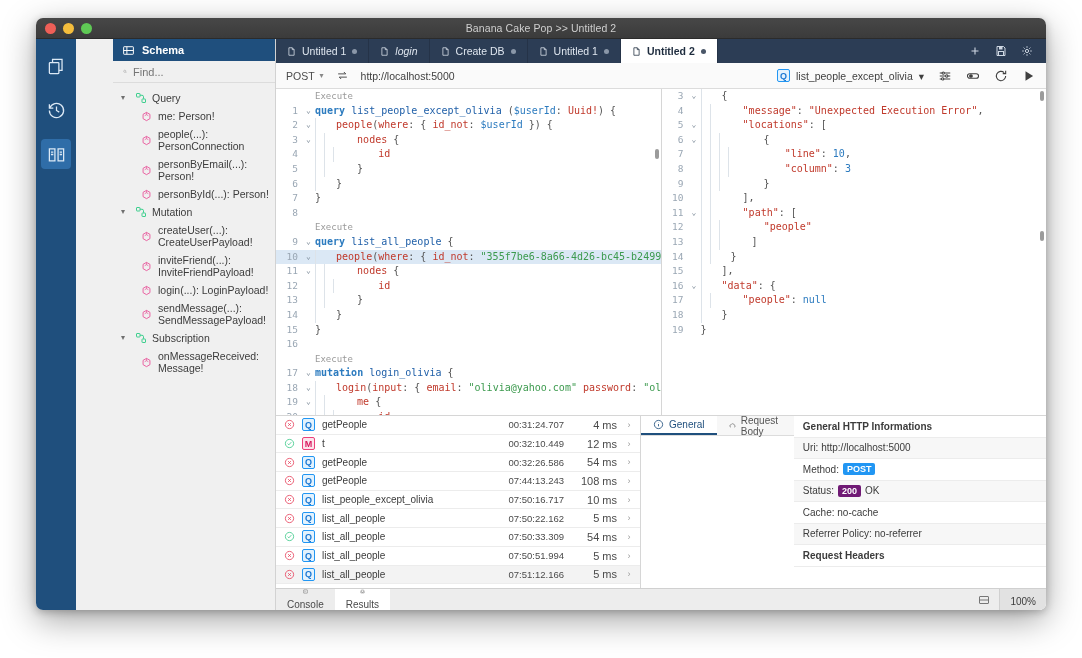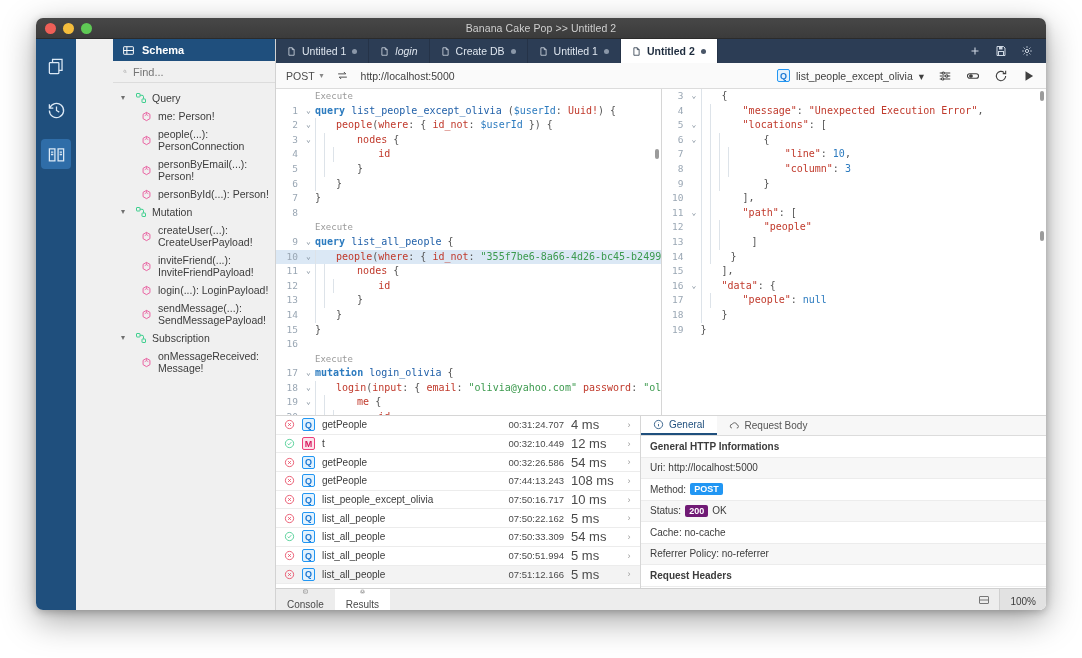--- a/index.html
+++ b/index.html
@@ -200,25 +200,25 @@
   .req-scroll { flex: 1; overflow: hidden; }
   .req {
     height: 18.7px; display: flex; align-items: center; gap: 7px;
     padding: 0 6px 0 8px; font-size: 10px; color: #3c3c3c;
     border-bottom: 1px solid #ececec; cursor: pointer;
   }
   .req.hl { background: #f3f3f3; }
   .st { width: 11px; height: 11px; flex: 0 0 11px; }
   .req-name { flex: 1; overflow: hidden; white-space: nowrap; }
   .req-time { color: #4a4a4a; font-size: 9.5px; }
-  .req-dur { width: 46px; text-align: left; color: #4a4a4a; font-size: 13px; }
+  .req-dur { width: 46px; text-align: right; color: #4a4a4a; font-size: 11px; }
   .chev { width: 10px; text-align: center; color: #9a9a9a; font-size: 9px; }
 
   
-  .detail { flex: 1; display: flex; flex-direction: column; min-width: 0; background: #fff; }
+  .detail { flex: 1; display: flex; flex-direction: row; min-width: 0; background: #fff; }
   .dtabs { height: 20px; flex: 0 0 20px; display: flex; border-bottom: 1px solid #dcdcdc; background: #f7f7f7; }
   .dtab {
     display: flex; align-items: center; gap: 5px;
     padding: 0 12px; font-size: 10px; color: #555; cursor: pointer;
   }
   .dtab.active { background: #fff; color: #1f4f7d; border-bottom: 2px solid #1f4f7d; }
   .dtab svg { width: 11px; height: 11px; }
   .dlist { flex: 1; overflow: hidden; }
   .drow {
     height: 21.5px; display: flex; align-items: center;

